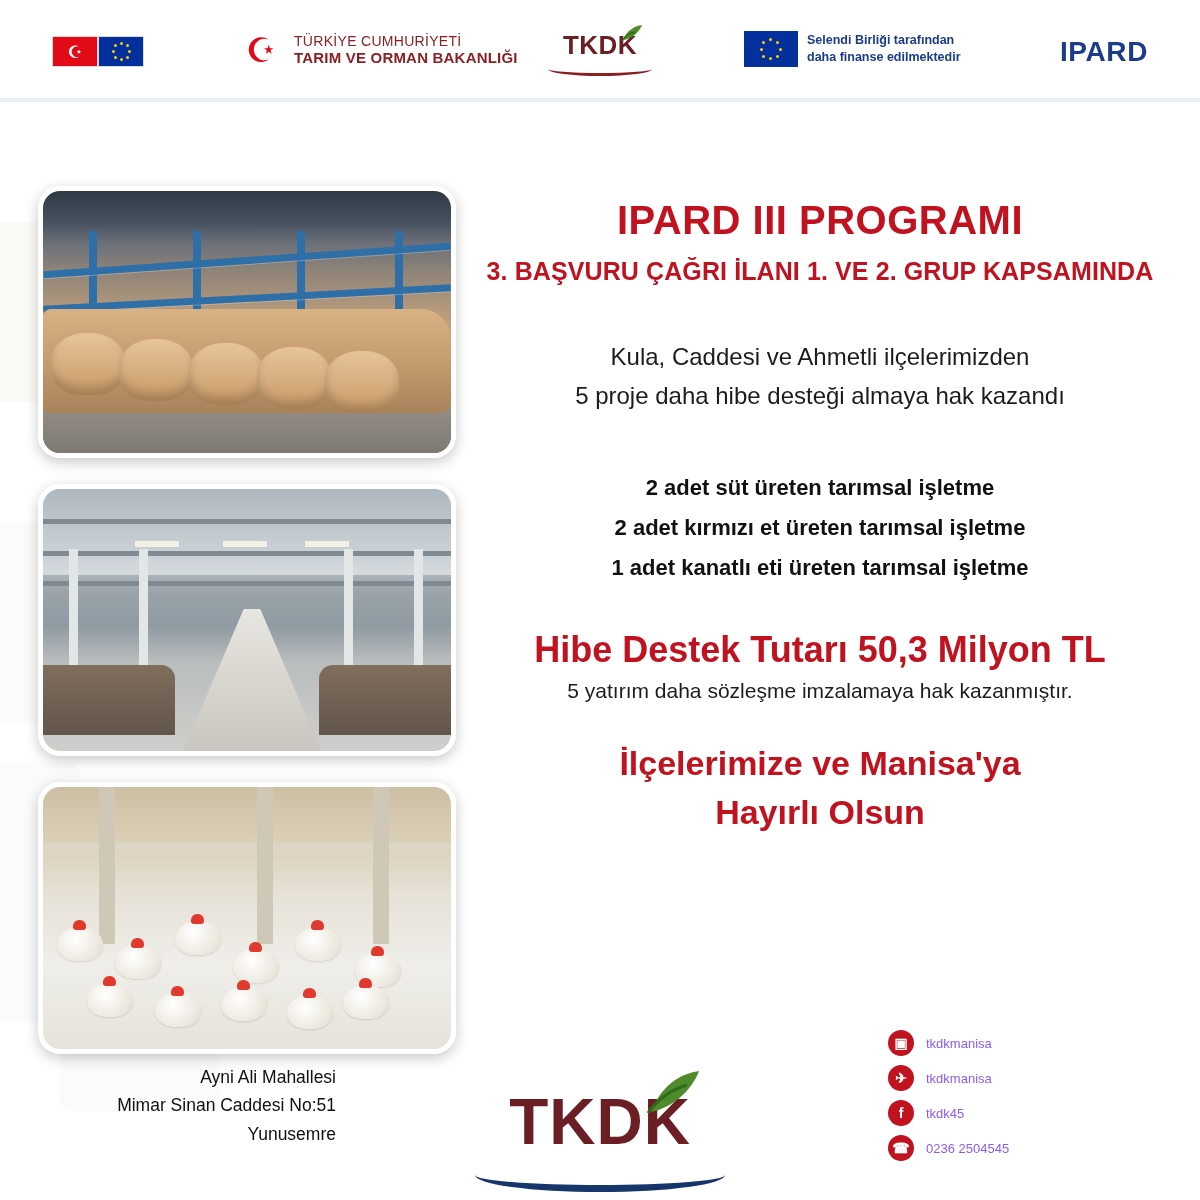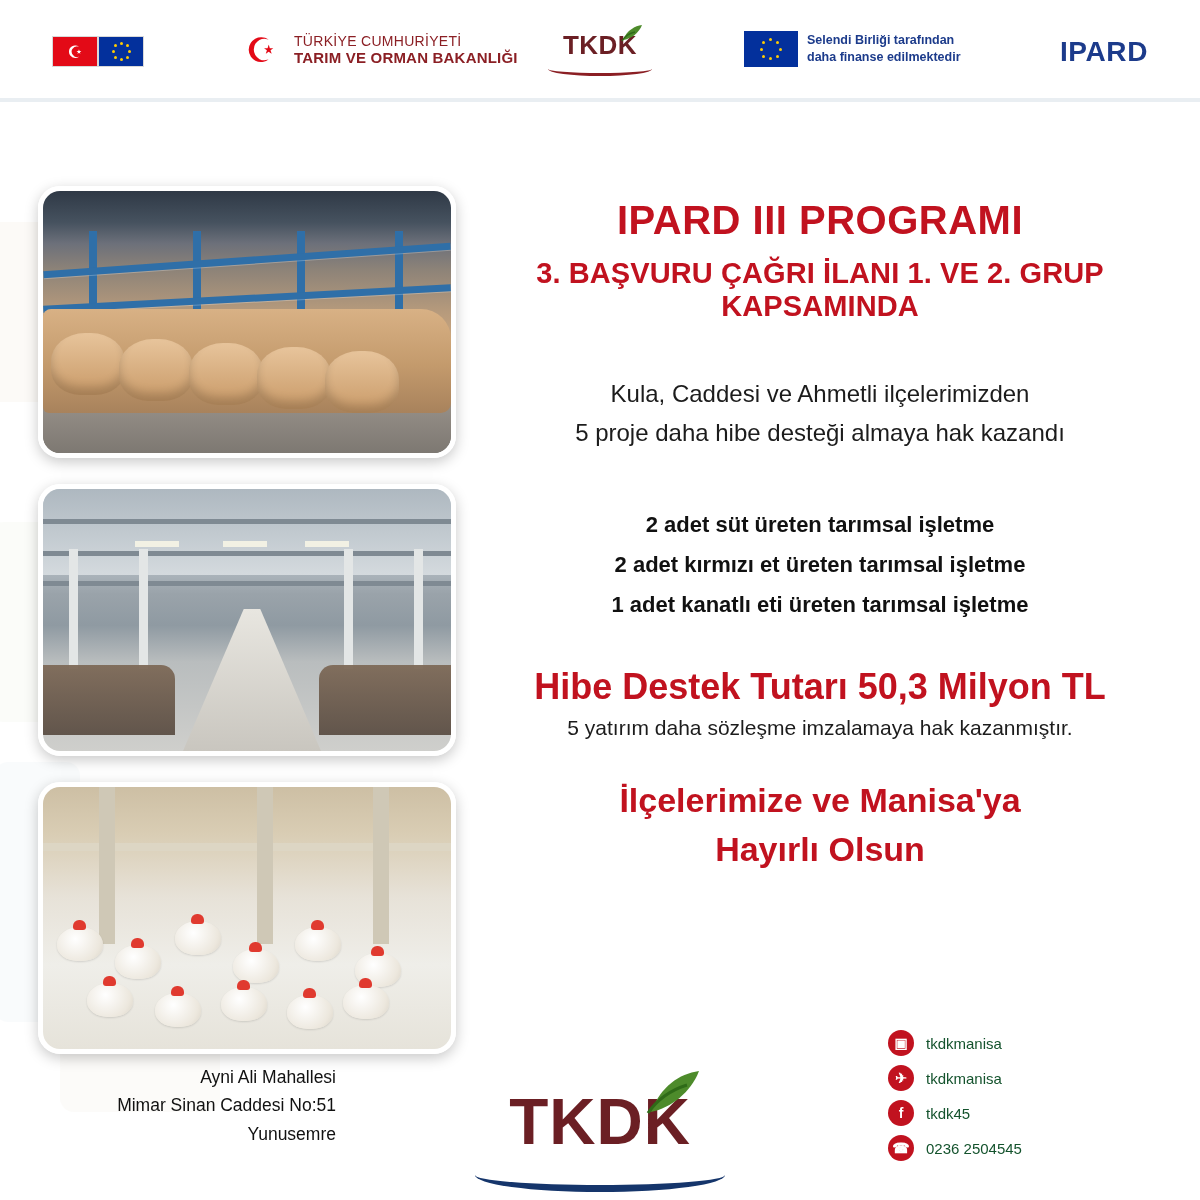--- a/index.html
+++ b/index.html
@@ -180,21 +180,21 @@
 
   
   .text-col {
     position: absolute; left: 470px; top: 96px; width: 700px;
     text-align: center;
   }
   .t-title {
     font-size: 40px; font-weight: bold; color: #c1121f; letter-spacing: .5px;
   }
   .t-sub {
-    margin-top: 14px; font-size: 29px; font-weight: bold; color: #c1121f;
+    margin-top: 14px; font-size: 25px; font-weight: bold; color: #c1121f;
     letter-spacing: .1px;
   }
   .t-para {
     margin-top: 52px; font-size: 24px; color: #1c1c1c; line-height: 1.62;
     font-weight: 400;
   }
   .t-list {
     margin-top: 52px; font-size: 22px; font-weight: bold; color: #111; line-height: 1.82;
   }
   .t-amounts {
@@ -233,21 +233,21 @@
   .social .row { display: flex; align-items: center; gap: 12px; margin-bottom: 9px; }
   .social .ic {
     width: 26px; height: 26px; border-radius: 50%; flex: none;
     display: flex; align-items: center; justify-content: center;
     color: #fff; font-size: 14px; font-weight: bold;
   }
   .ic-ig { background: #c1121f; }
   .ic-tw { background: #c1121f; }
   .ic-fb { background: #c1121f; }
   .ic-ph { background: #c1121f; }
-  .social .val { font-size: 15px; color: #14532d; }
+  .social .val { font-size: 13px; color: #8b5cf6; }
 </style>
 </head>
 <body>
 
 <div class="logobar">
 
   <div class="flagpair">
     <div class="flag-tr">
       <div class="star-moon">☪</div>
     </div>

